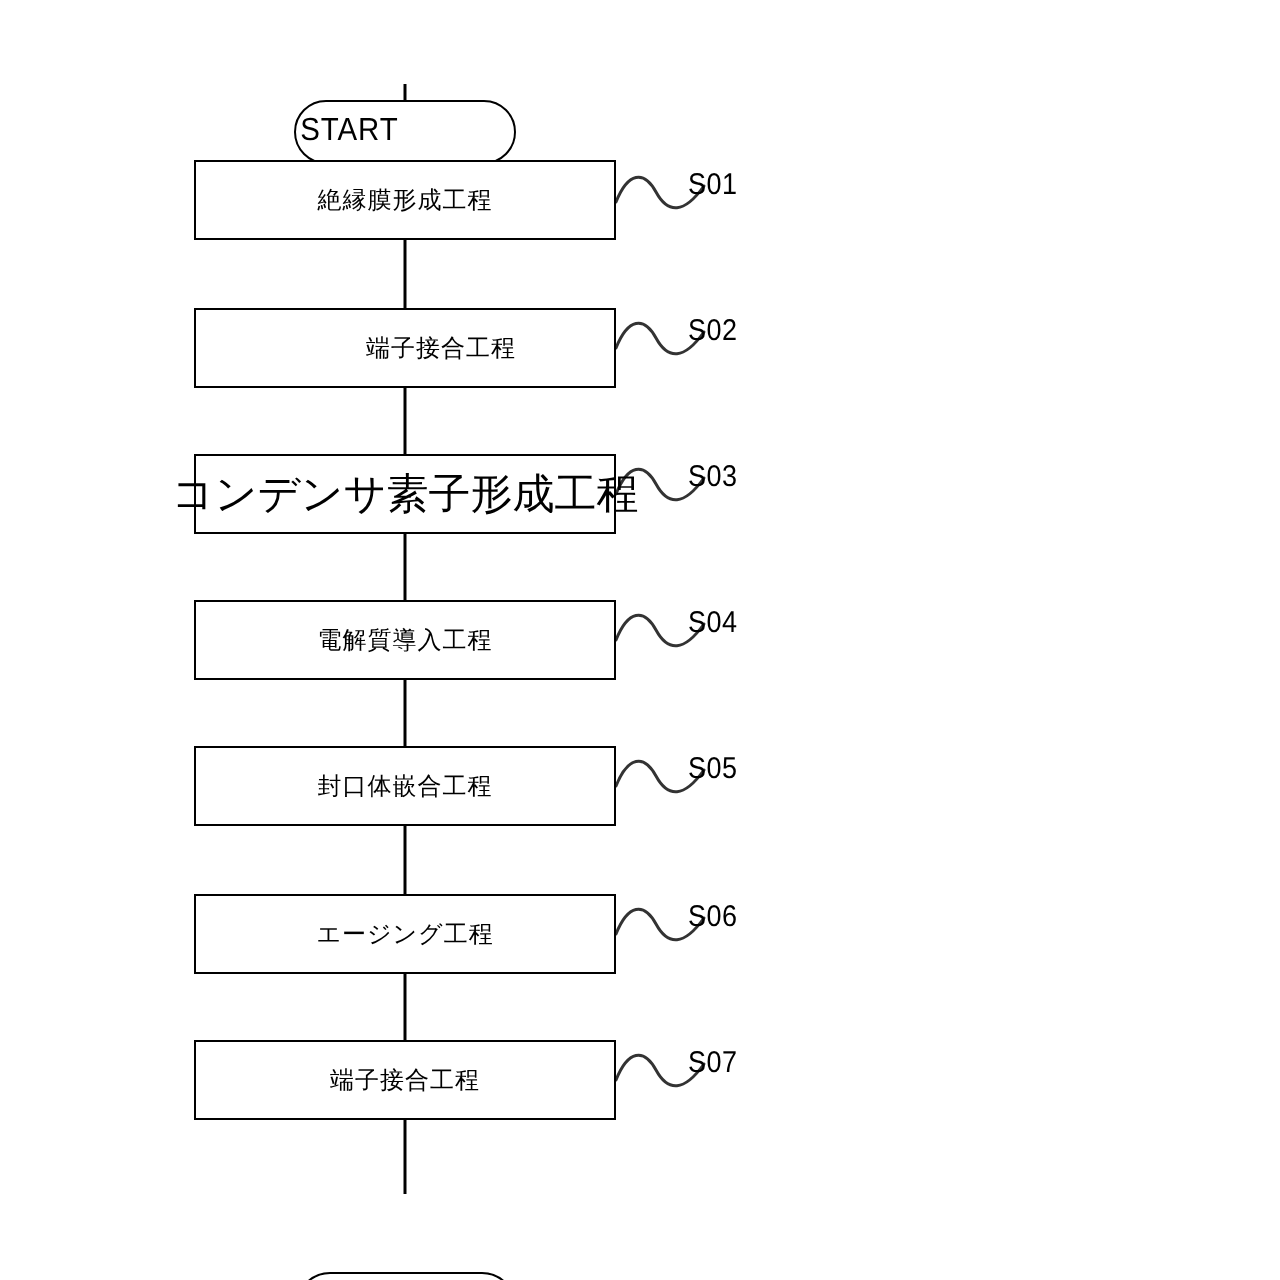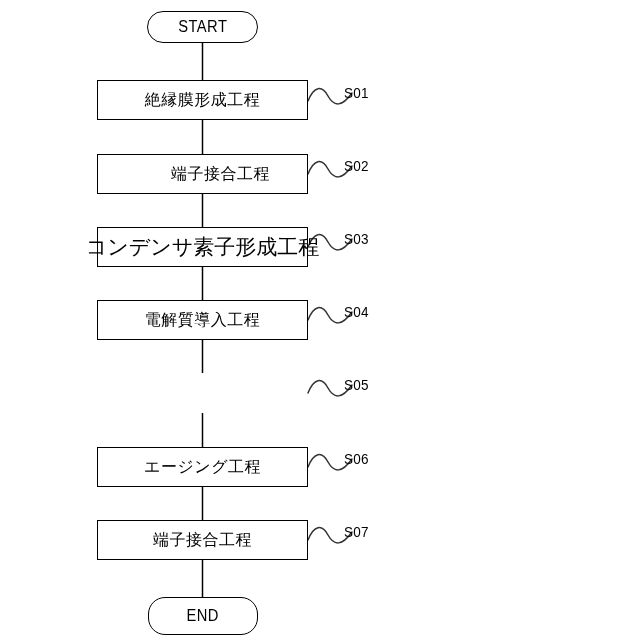--- a/index.html
+++ b/index.html
@@ -27,40 +27,41 @@
     height: 640px;
   }
   .terminator-box {
     position: absolute;
     box-sizing: border-box;
     border: 1.6px solid #000000;
     border-radius: 17px;
     background: #ffffff;
     display: flex;
     align-items: center;
-    justify-content: center;
+    justify-content: flex-start;
+    margin-top: 39px;
   }
   .terminator-label {
     font-size: 16px;
     letter-spacing: 0.5px;
     line-height: 1;
     transform: scaleX(0.92);
   }
   .process-box {
     position: absolute;
     box-sizing: border-box;
     border: 1.6px solid #000000;
     background: #ffffff;
     display: flex;
     align-items: center;
     justify-content: center;
   }
   .process-label {
     font-family: "DejaVu Sans", "Liberation Sans", sans-serif;
-    font-size: 16px;
+    font-size: 12px;
     line-height: 1;
     white-space: nowrap;
     letter-spacing: 0.5px;
   }
   .process-label.tight {
     font-size: 21px;
     letter-spacing: 0px;
   }
   .step-tag {
     position: absolute;
@@ -116,20 +117,23 @@
   <div class="process-box" style="left:97px; top:227px; width:211px; height:40px;">
     <span class="process-label tight">コンデンサ素子形成工程</span>
   </div>
   <span class="step-tag" style="left:344px; top:231px;">S03</span>
 
   <div class="process-box" style="left:97px; top:300px; width:211px; height:40px;">
     <span class="process-label">電解質導入工程</span>
   </div>
   <span class="step-tag" style="left:344px; top:304px;">S04</span>
 
+  <div class="process-box" style="left:97px; top:373px; width:211px; height:40px;">
+    <span class="process-label">封口体嵌合工程</span>
+  </div>
   <span class="step-tag" style="left:344px; top:377px;">S05</span>
 
   <div class="process-box" style="left:97px; top:447px; width:211px; height:40px;">
     <span class="process-label">エージング工程</span>
   </div>
   <span class="step-tag" style="left:344px; top:451px;">S06</span>
 
   <div class="process-box" style="left:97px; top:520px; width:211px; height:40px;">
     <span class="process-label">端子接合工程</span>
   </div>

